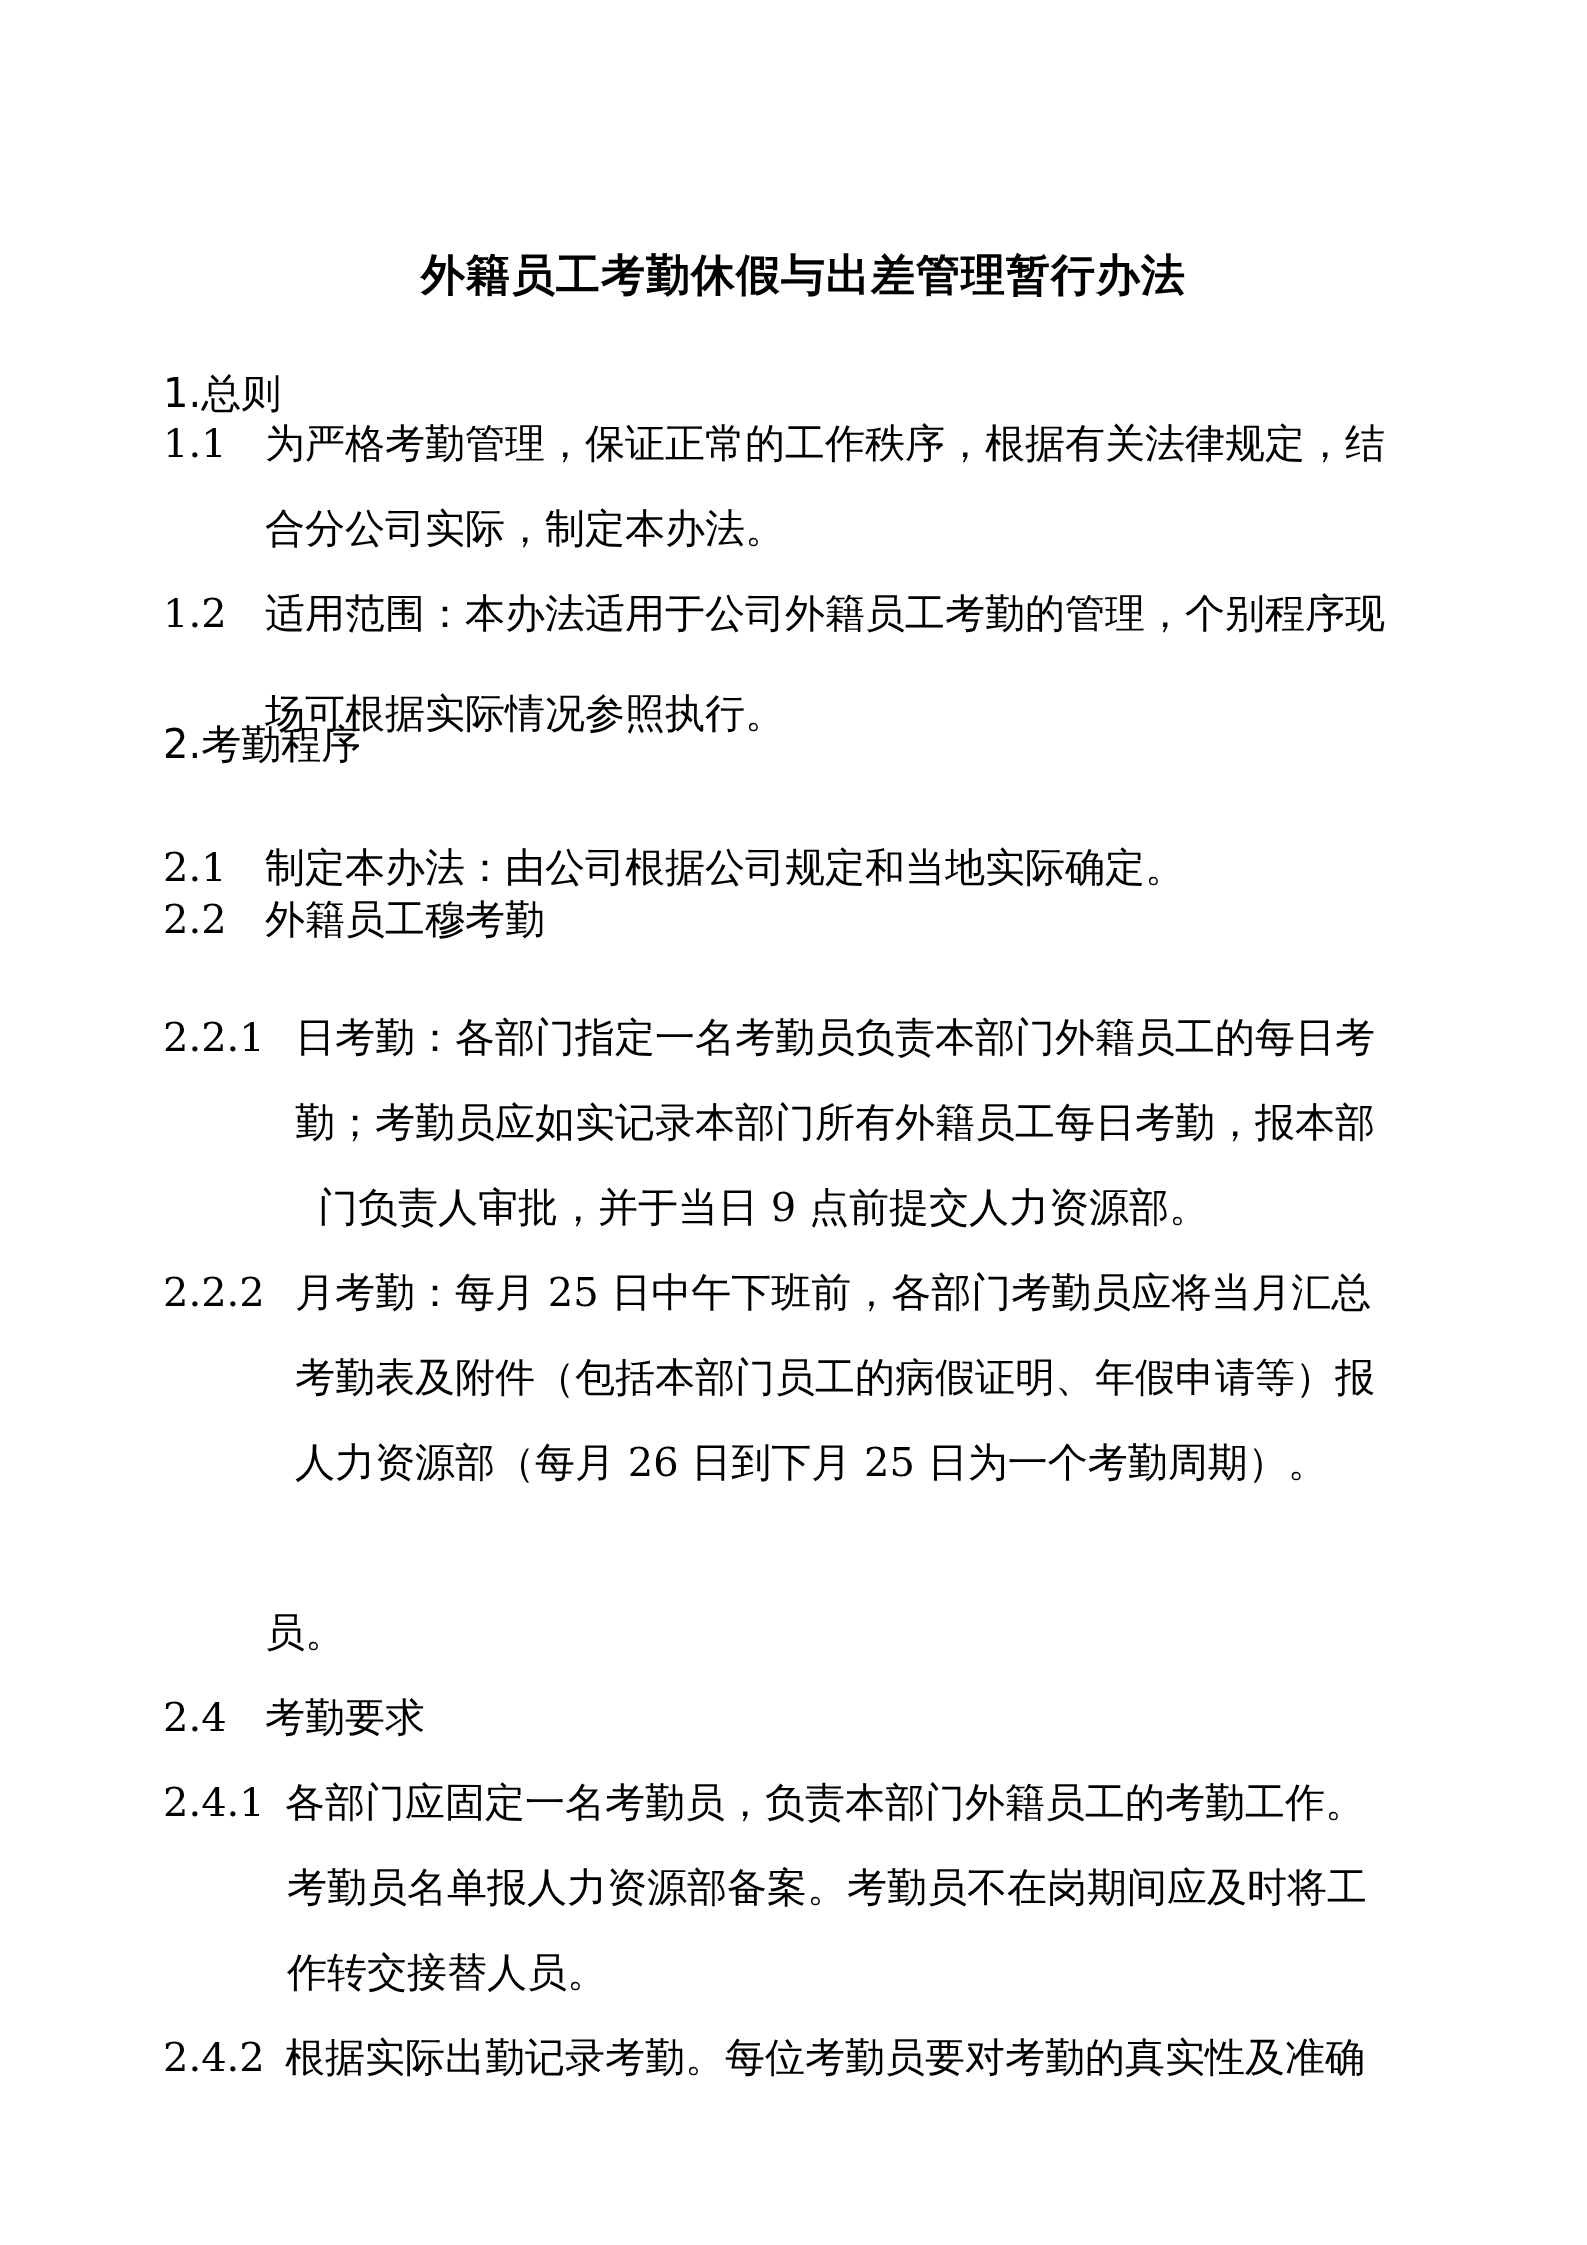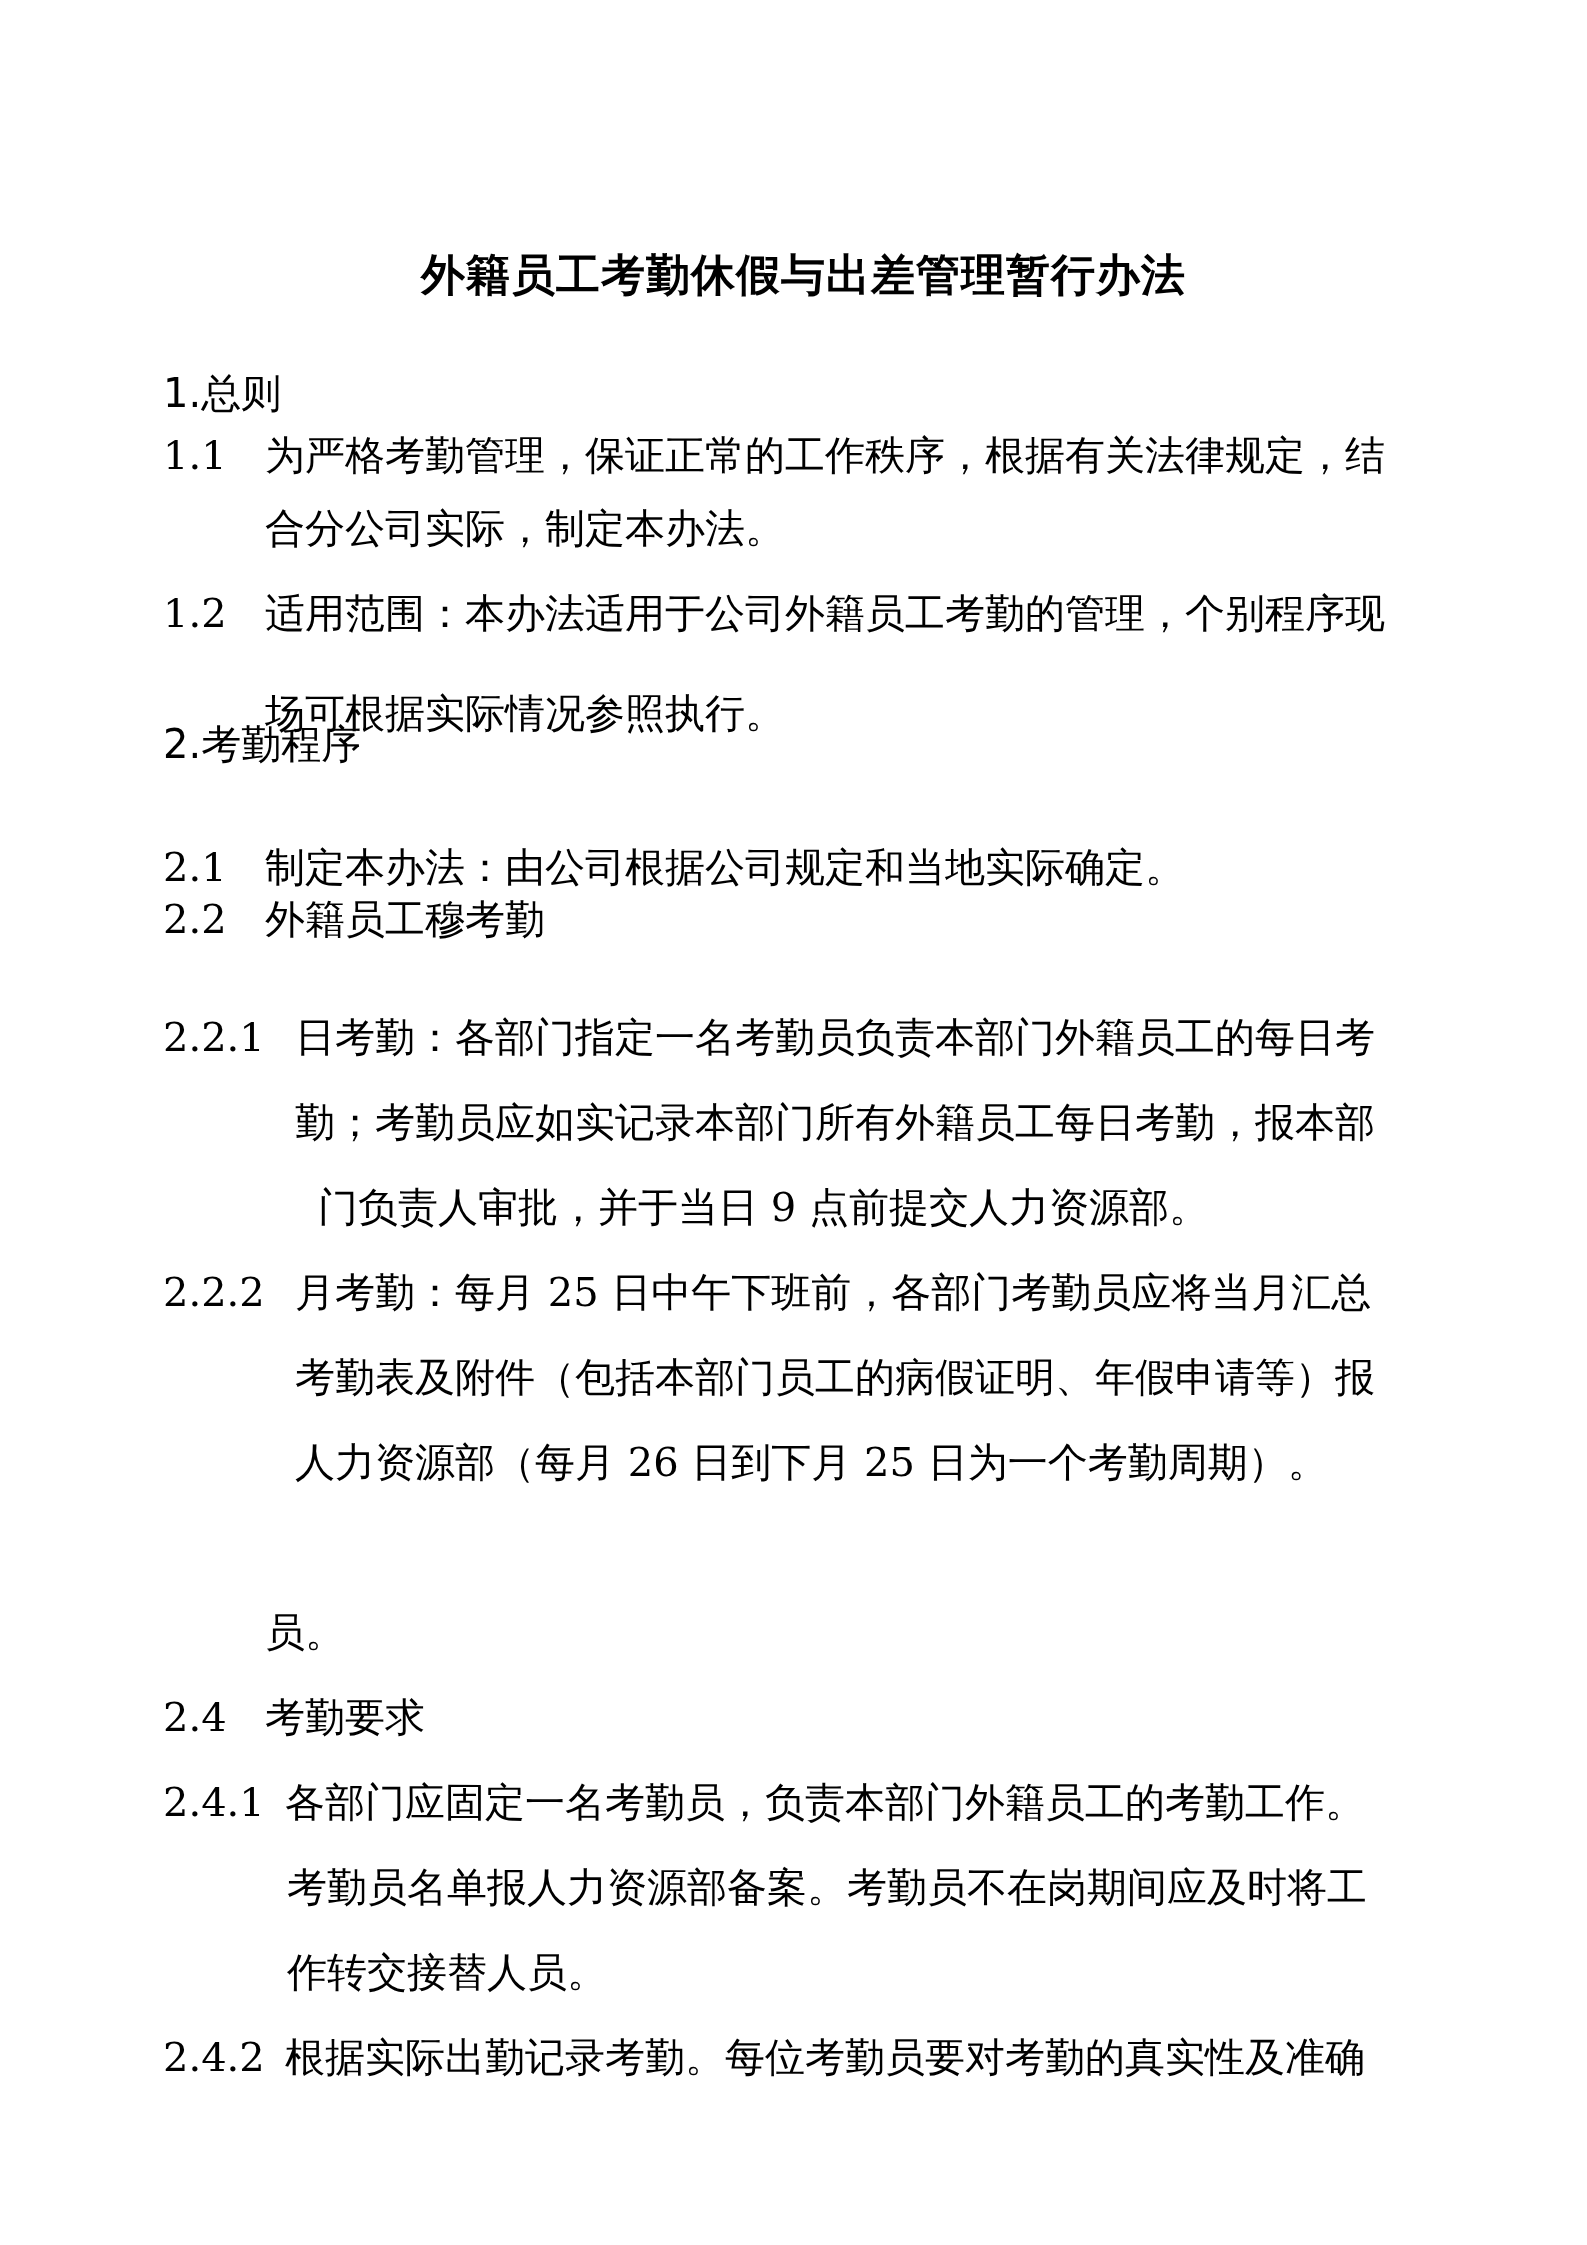--- a/index.html
+++ b/index.html
@@ -59,21 +59,21 @@
 <body>
 
 <div class="page">
 
   <div class="title">外籍员工考勤休假与出差管理暂行办法</div>
 
   <div class="line heading" style="top:332px;margin-top:36px;">
     <span>1.</span><span>总则</span>
   </div>
 
-  <div class="line" style="top:430px;">
+  <div class="line" style="top:418px;">
     <span class="num n2">1.1</span><span class="text">为严格考勤管理，保证正常的工作秩序，根据有关法律规定，结</span>
   </div>
   <div class="line cont2" style="top:503px;">
     <span class="text">合分公司实际，制定本办法。</span>
   </div>
 
   <div class="line" style="top:588px;">
     <span class="num n2">1.2</span><span class="text">适用范围：本办法适用于公司外籍员工考勤的管理，个别程序现</span>
   </div>
   <div class="line cont2" style="top:688px;">

